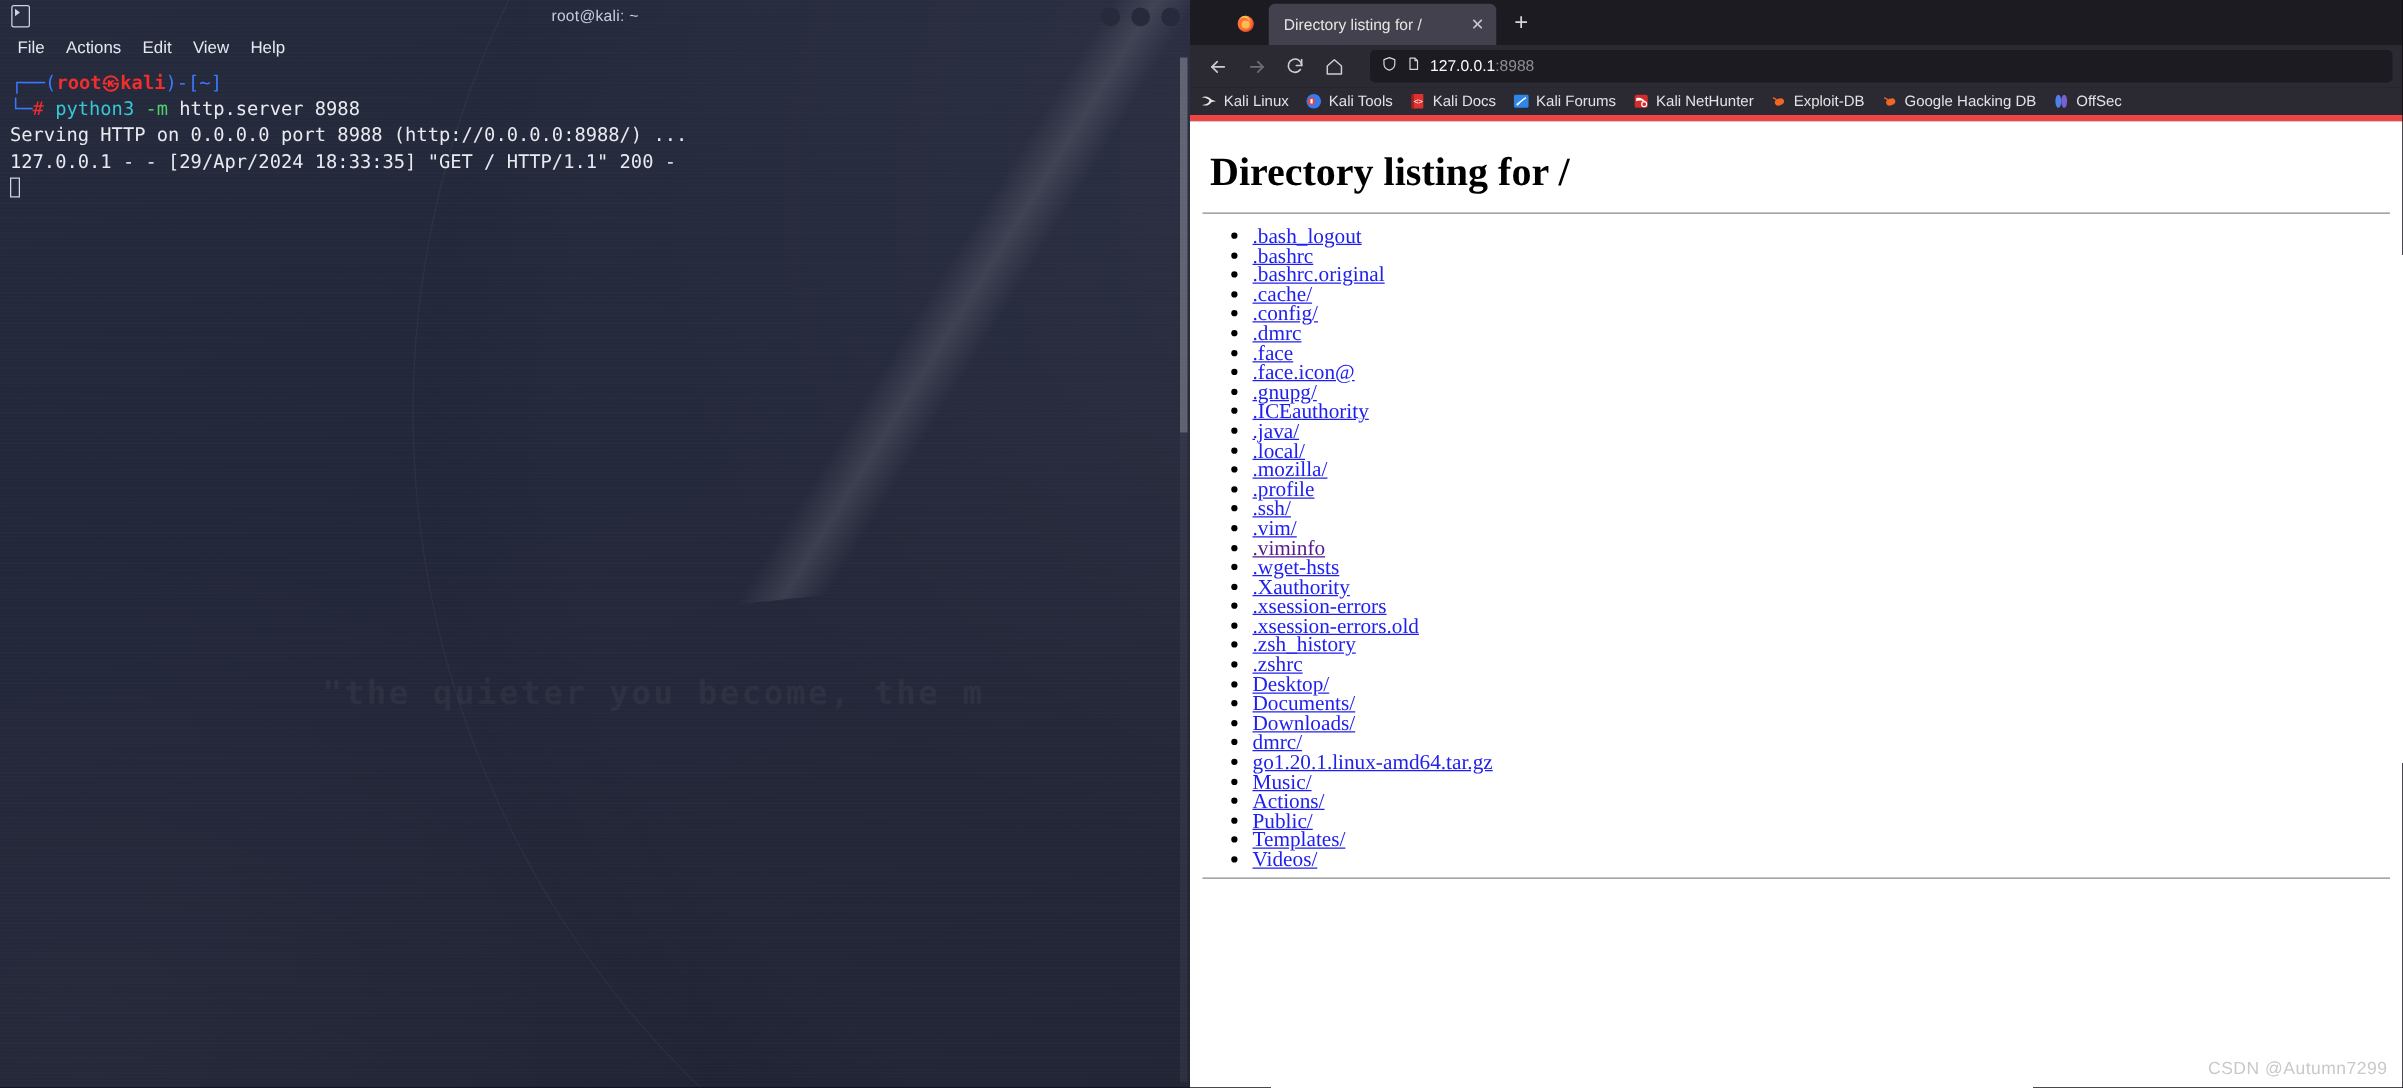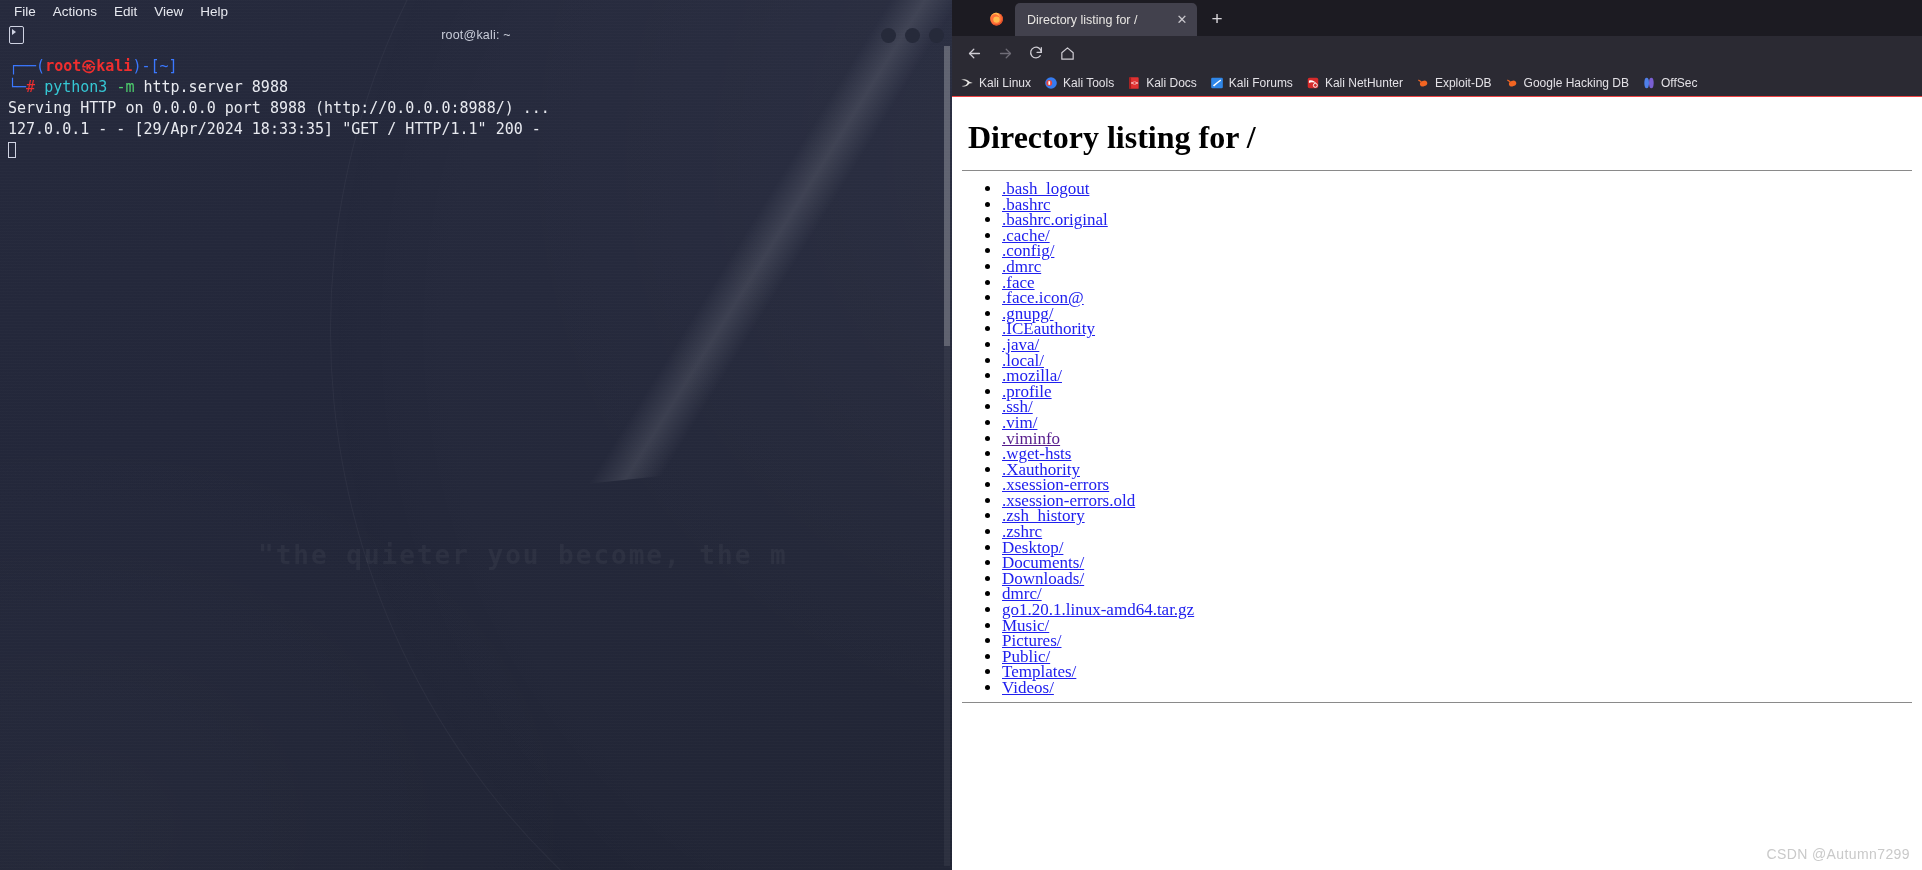--- a/index.html
+++ b/index.html
@@ -154,21 +154,21 @@
   #ff-urlbar {
     flex: 1 1 auto; height: 26px; margin-left: 12px; background: #1c1b22;
     border-radius: 4px; display: flex; align-items: center; gap: 7px; padding: 0 9px;
   }
   #ff-url-text { font-size: 12.5px; color: #fbfbfe; white-space: nowrap; }
   #ff-url-port { color: #8f8d95; }
 
   #ff-bookmarks {
     height: 27px; background: #2b2a33; display: flex; align-items: center;
     padding-left: 8px; gap: 13px; flex: 0 0 auto;
-    border-bottom: 1px solid #ef4444;
+    border-bottom: 5px solid #ef4444;
   }
   .bm {
     display: flex; align-items: center; gap: 5px;
     font-size: 12px; color: #e3e1e6; white-space: nowrap;
   }
   .bm-ico { width: 14px; height: 14px; position: relative; flex: 0 0 auto; }
 
   
   #ff-content {
     flex: 1 1 auto; background: #ffffff; overflow: hidden; position: relative;
@@ -201,37 +201,37 @@
 </head>
 <body>
 
 <div id="screen">
 
   <div id="terminal">
     <div id="term-arc"></div>
     <div id="term-streak"></div>
 
     <div id="kali-quote">"the quieter you become, the m</div>
-
-    <div id="term-menubar">
-      <span>File</span>
-      <span>Actions</span>
-      <span>Edit</span>
-      <span>View</span>
-      <span>Help</span>
-    </div>
 
     <div id="term-titlebar">
       <div id="term-icon"></div>
       <div id="term-title">root@kali: ~</div>
       <div id="term-winbtns">
         <div class="winbtn"></div>
         <div class="winbtn"></div>
         <div class="winbtn"></div>
       </div>
+    </div>
+
+    <div id="term-menubar">
+      <span>File</span>
+      <span>Actions</span>
+      <span>Edit</span>
+      <span>View</span>
+      <span>Help</span>
     </div>
 
     <div id="term-body"><div class="prompt-line1"><span class="c-blue">┌──(</span><span class="c-red">root</span><span class="c-red">㉿</span><span class="c-red">kali</span><span class="c-blue">)-[</span><span class="c-blue">~</span><span class="c-blue">]</span></div><div><span class="c-blue">└─</span><span class="c-redhash">#</span><span class="c-white"> </span><span class="c-cyan">python3</span><span class="c-white"> </span><span class="c-green">-m</span><span class="c-white"> </span><span class="c-white">http.server 8988</span></div><div class="c-white">Serving HTTP on 0.0.0.0 port 8988 (http://0.0.0.0:8988/) ...</div><div class="c-white">127.0.0.1 - - [29/Apr/2024 18:33:35] "GET / HTTP/1.1" 200 -</div><div><span id="cursor-block"></span></div></div>
 
     <div id="term-scroll">
       <div id="term-scroll-thumb"></div>
     </div>
   </div>
 
   <div id="browser">
@@ -270,20 +270,34 @@
             <path d="M20 11 A8 8 0 1 0 18.5 16"></path>
             <polyline points="20 4 20 11 13.5 11"></polyline>
           </svg>
       </div>
       <div class="nav-btn">
         <svg width="17" height="17" viewBox="0 0 24 24" fill="none" stroke="currentColor" stroke-width="1.7" stroke-linejoin="round">
             <path d="M4 11 L12 4 L20 11 V20 H4 Z"></path>
           </svg>
       </div>
 
+      <div id="ff-urlbar" title="Search with Google or enter address">
+        <span>
+          <svg width="13" height="14" viewBox="0 0 24 24" fill="none" stroke="#d6d4d9" stroke-width="1.8" stroke-linejoin="round">
+              <path d="M12 3 L20 6 V12 C20 17 16 20.5 12 21.5 C8 20.5 4 17 4 12 V6 Z"></path>
+            </svg>
+        </span>
+        <span>
+          <svg width="12" height="14" viewBox="0 0 24 24" fill="none" stroke="#d6d4d9" stroke-width="1.9" stroke-linejoin="round">
+              <path d="M14 3 H6 V21 H18 V7 Z"></path>
+              <polyline points="14 3 14 7 18 7"></polyline>
+            </svg>
+        </span>
+        <span id="ff-url-text"><span>127.0.0.1</span><span id="ff-url-port">:8988</span></span>
+      </div>
     </div>
 
     <div id="ff-bookmarks">
       <div class="bm">
         <span class="bm-ico">
           <svg width="14" height="14" viewBox="0 0 24 24">
               <path d="M2 7 C7 4 13 6 16 10 L22 12 L16 13 C13 18 7 19 3 17 C8 17 12 15 13 11 C11 8 6 6 2 7 Z" fill="#e8e6e3"></path>
             </svg>
         </span>
         <span>Kali Linux</span>
@@ -383,21 +397,21 @@
             <li><a href="#">.xsession-errors</a></li>
             <li><a href="#">.xsession-errors.old</a></li>
             <li><a href="#">.zsh_history</a></li>
             <li><a href="#">.zshrc</a></li>
             <li><a href="#">Desktop/</a></li>
             <li><a href="#">Documents/</a></li>
             <li><a href="#">Downloads/</a></li>
             <li><a href="#">dmrc/</a></li>
             <li><a href="#">go1.20.1.linux-amd64.tar.gz</a></li>
             <li><a href="#">Music/</a></li>
-            <li><a href="#">Pictures/</a></li>
+            <li><a href="#">Actions/</a></li>
             <li><a href="#">Public/</a></li>
             <li><a href="#">Templates/</a></li>
             <li><a href="#">Videos/</a></li>
           </ul>
         <hr id="page-hr2">
       </div>
       <div id="csdn-wm">CSDN @Autumn7299</div>
     </div>
 
   </div>

